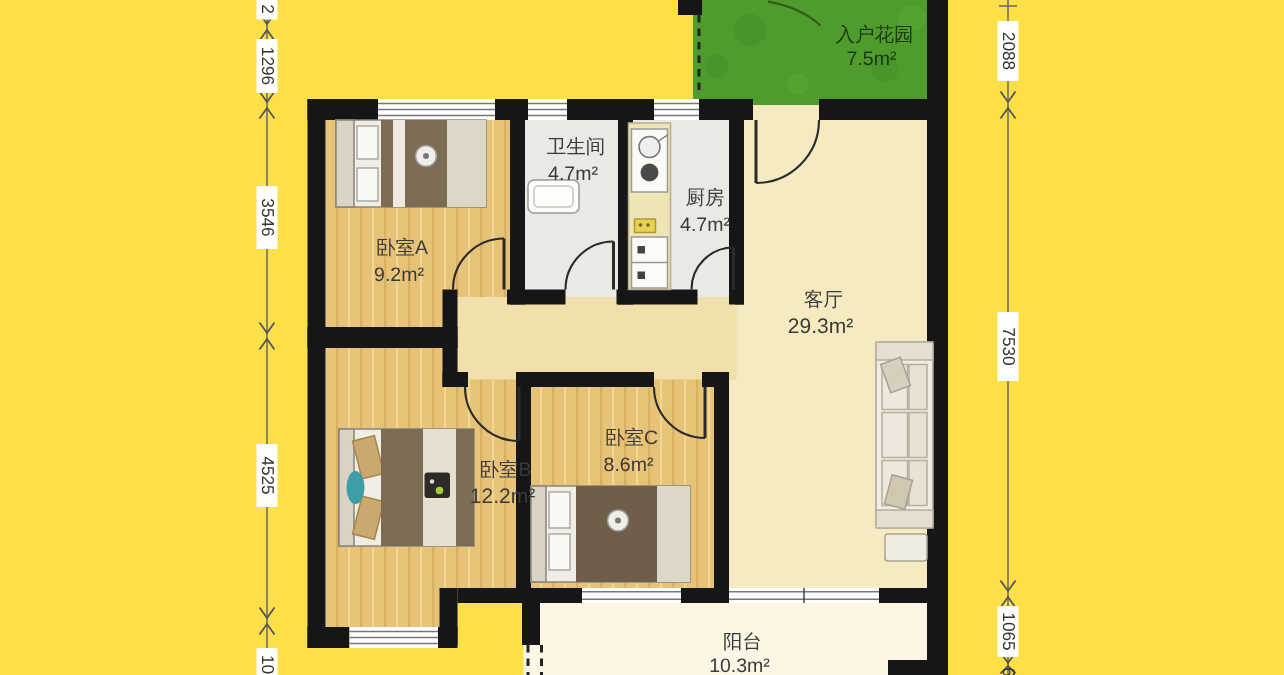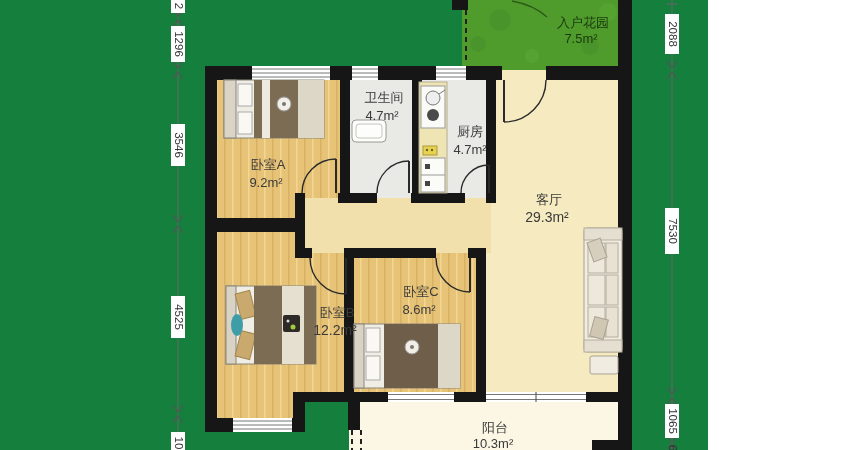--- a/index.html
+++ b/index.html
@@ -1,16 +1,16 @@
 <!DOCTYPE html>
 <html><head>
 <meta charset="utf-8">
 <style>
   html,body{margin:0;padding:0;background:#fff;}
-  .stage{position:relative;width:708px;height:450px;background:#15803d;overflow:hidden;
+  .stage{position:relative;width:856px;height:450px;background:#fde047;overflow:hidden;
          font-family:"Liberation Sans", sans-serif;}
   svg{display:block;}
   text{font-family:"Liberation Sans", sans-serif;}
 </style>
 </head>
 <body>
 
 <div class="stage">
 <svg width="856" height="450" viewBox="0 0 856 450">
   <defs>

